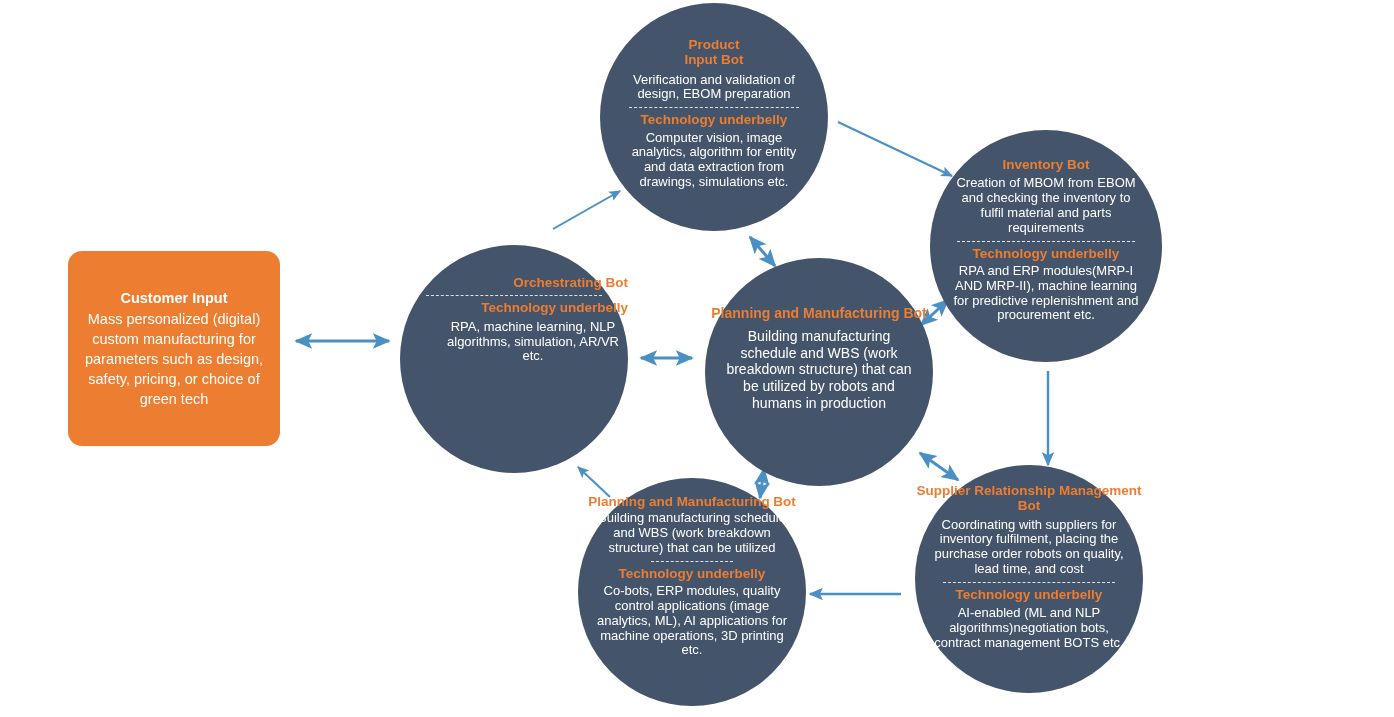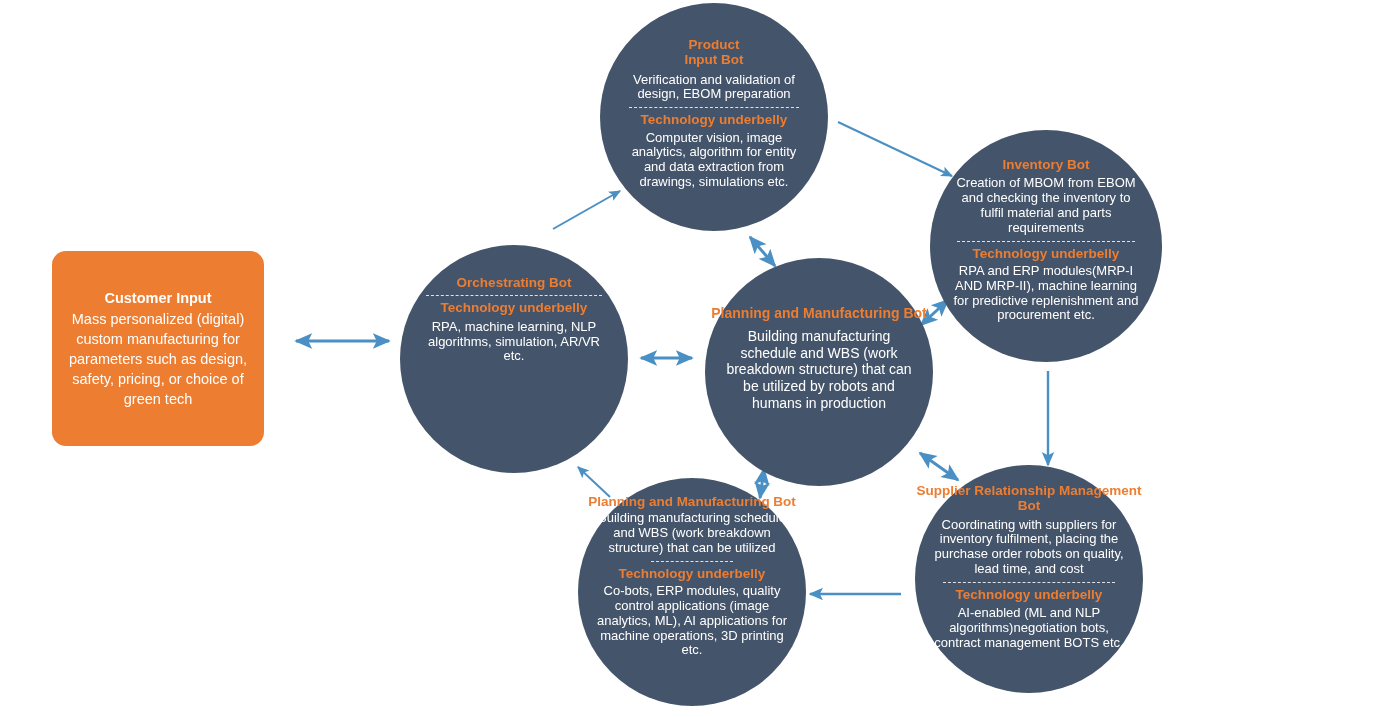--- a/index.html
+++ b/index.html
@@ -21,21 +21,21 @@
   .arrows-layer {
     position: absolute;
     left: 0; top: 0;
     width: 1394px; height: 717px;
     pointer-events: none;
   }
 
   
   .input-box {
     position: absolute;
-    left: 52px; top: 251px;
+    left: 68px; top: 251px;
     width: 212px; height: 195px;
     background: #ED7D31;
     border-radius: 14px;
     color: #ffffff;
     display: flex;
     flex-direction: column;
     align-items: center;
     justify-content: center;
     padding: 6px 8px;
     text-align: center;
@@ -105,20 +105,21 @@
   }
   #circle-inventory .bot-title { font-size: 13.5px; }
   #circle-inventory .bot-desc { font-size: 13px; margin-top: 4px; width: 195px; }
   #circle-inventory .divider { width: 178px; }
   #circle-inventory .under-title { font-size: 13.5px; }
   #circle-inventory .under-desc { font-size: 13px; margin-top: 3px; width: 190px; }
 
   #circle-orchestrating {
     left: 400px; top: 245px; width: 228px; height: 228px;
     padding-top: 30px;
+    align-items: flex-end;
   }
   #circle-orchestrating .bot-title { font-size: 13.5px; }
   #circle-orchestrating .bot-desc { font-size: 13px; margin-top: 4px; width: 194px; }
   #circle-orchestrating .divider { width: 176px; }
   #circle-orchestrating .under-title { font-size: 13.5px; }
   #circle-orchestrating .under-desc { font-size: 13px; margin-top: 4px; width: 190px; }
 
   #circle-planning-center {
     left: 705px; top: 258px; width: 228px; height: 228px;
     padding-top: 48px;

